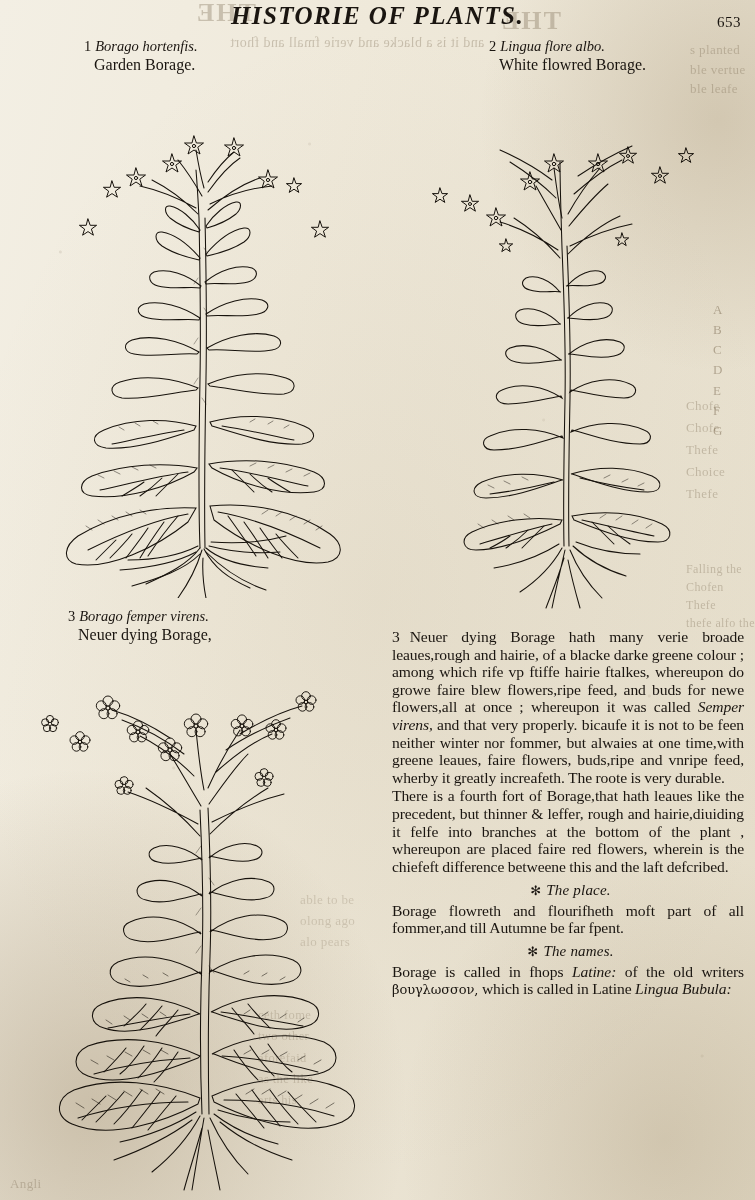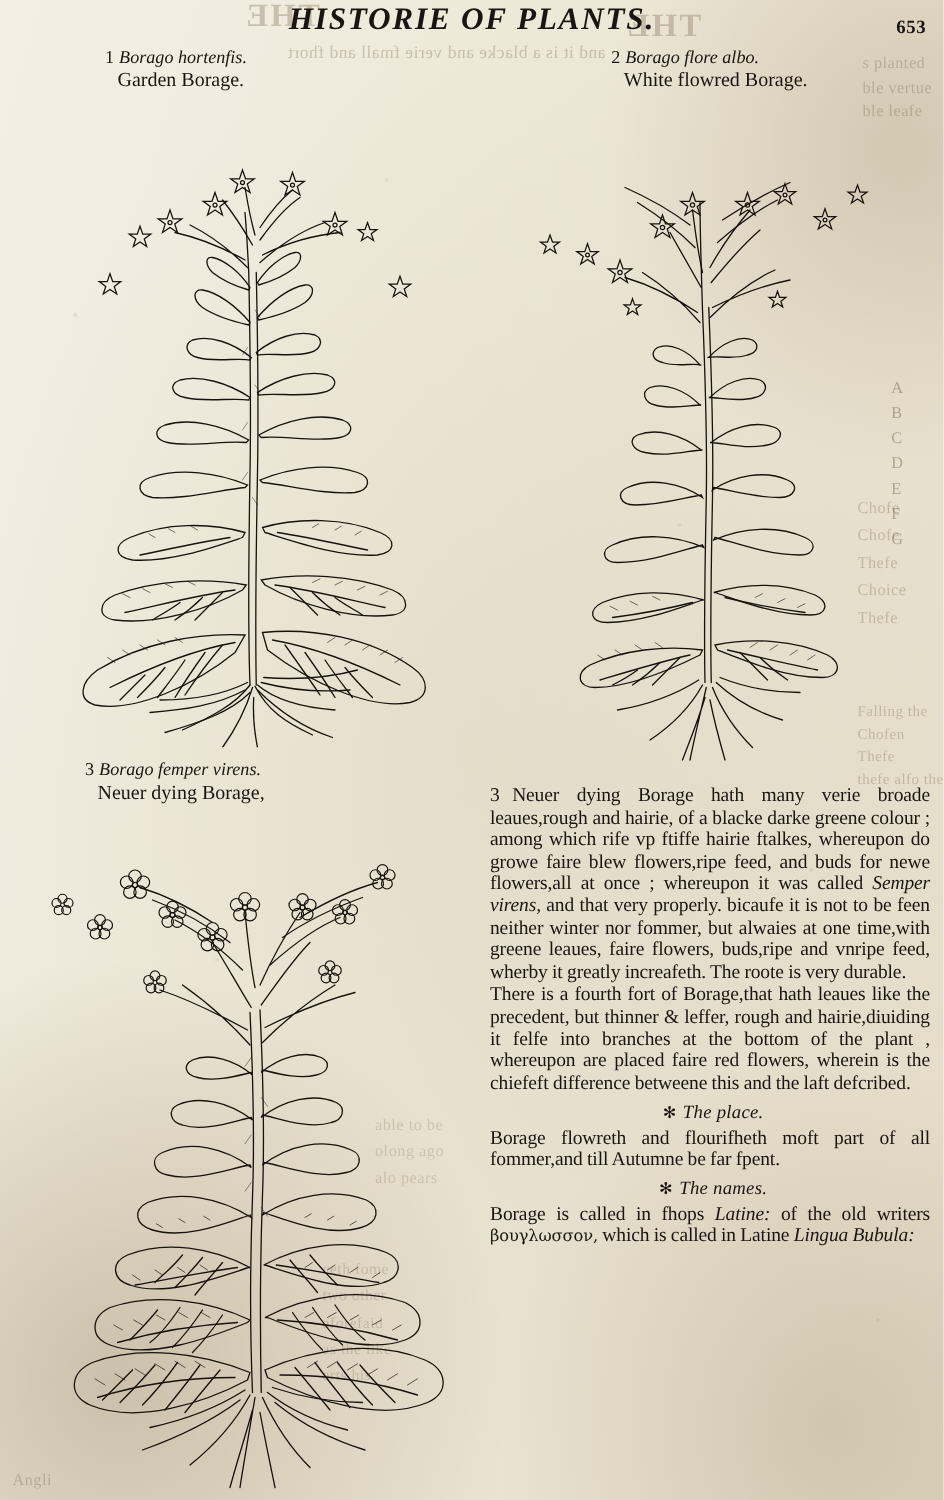--- a/index.html
+++ b/index.html
@@ -66,21 +66,21 @@
     font-weight: bold;
     letter-spacing: 1.4px;
     font-family: "Liberation Serif", serif;
     font-style: italic;
   }
   .folio {
     position: absolute;
     top: 14px;
     right: 14px;
     font-size: 15px;
-    font-weight: bold;
+    font-weight: normal;
     letter-spacing: .5px;
     margin-left: 30px;
   }
 
   
   .cap {
     position: absolute;
     font-size: 14.5px;
     line-height: 1.18;
   }
@@ -206,21 +206,21 @@
 
 <div class="running-head">HISTORIE OF PLANTS.</div>
 <div class="folio">653</div>
 
 <div class="cap" style="left:84px; top:38px;">
   <span class="num">1</span><span class="latin">Borago hortenfis.</span>
   <span class="eng">Garden Borage.</span>
 </div>
 
 <div class="cap" style="left:489px; top:38px;">
-  <span class="num">2</span><span class="latin">Borago flore albo.</span>
+  <span class="num">2</span><span class="latin">Lingua flore albo.</span>
   <span class="eng">White flowred Borage.</span>
 </div>
 
 <div class="cap" style="left:68px; top:608px;">
   <span class="num">3</span><span class="latin">Borago femper virens.</span>
   <span class="eng">Neuer dying Borage,</span>
 </div>
 
 <div class="woodcut" style="left:28px; top:78px; width:350px; height:520px;">
   <svg width="350" height="520" viewBox="0 0 350 520">

